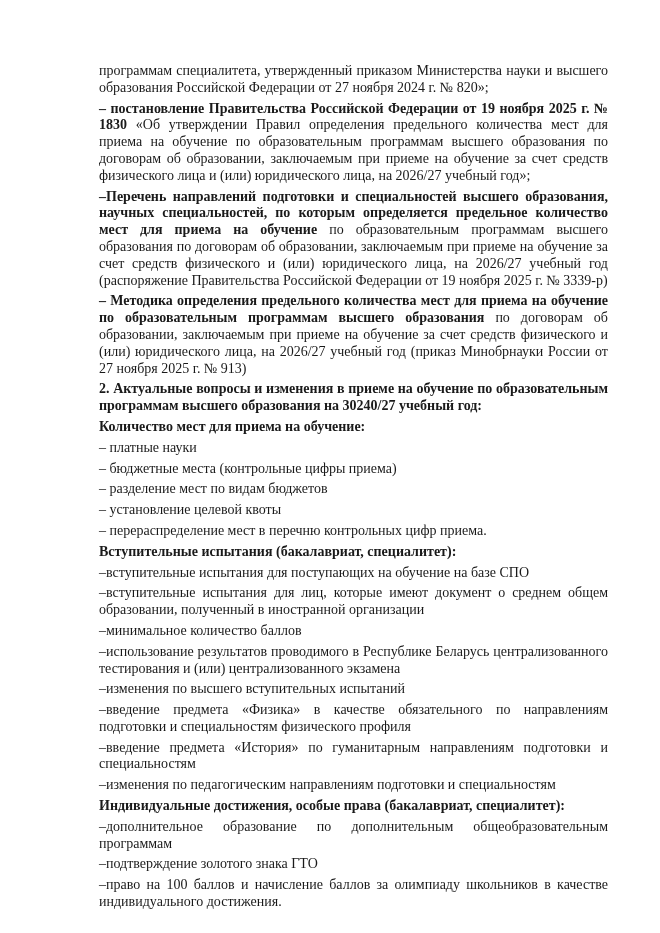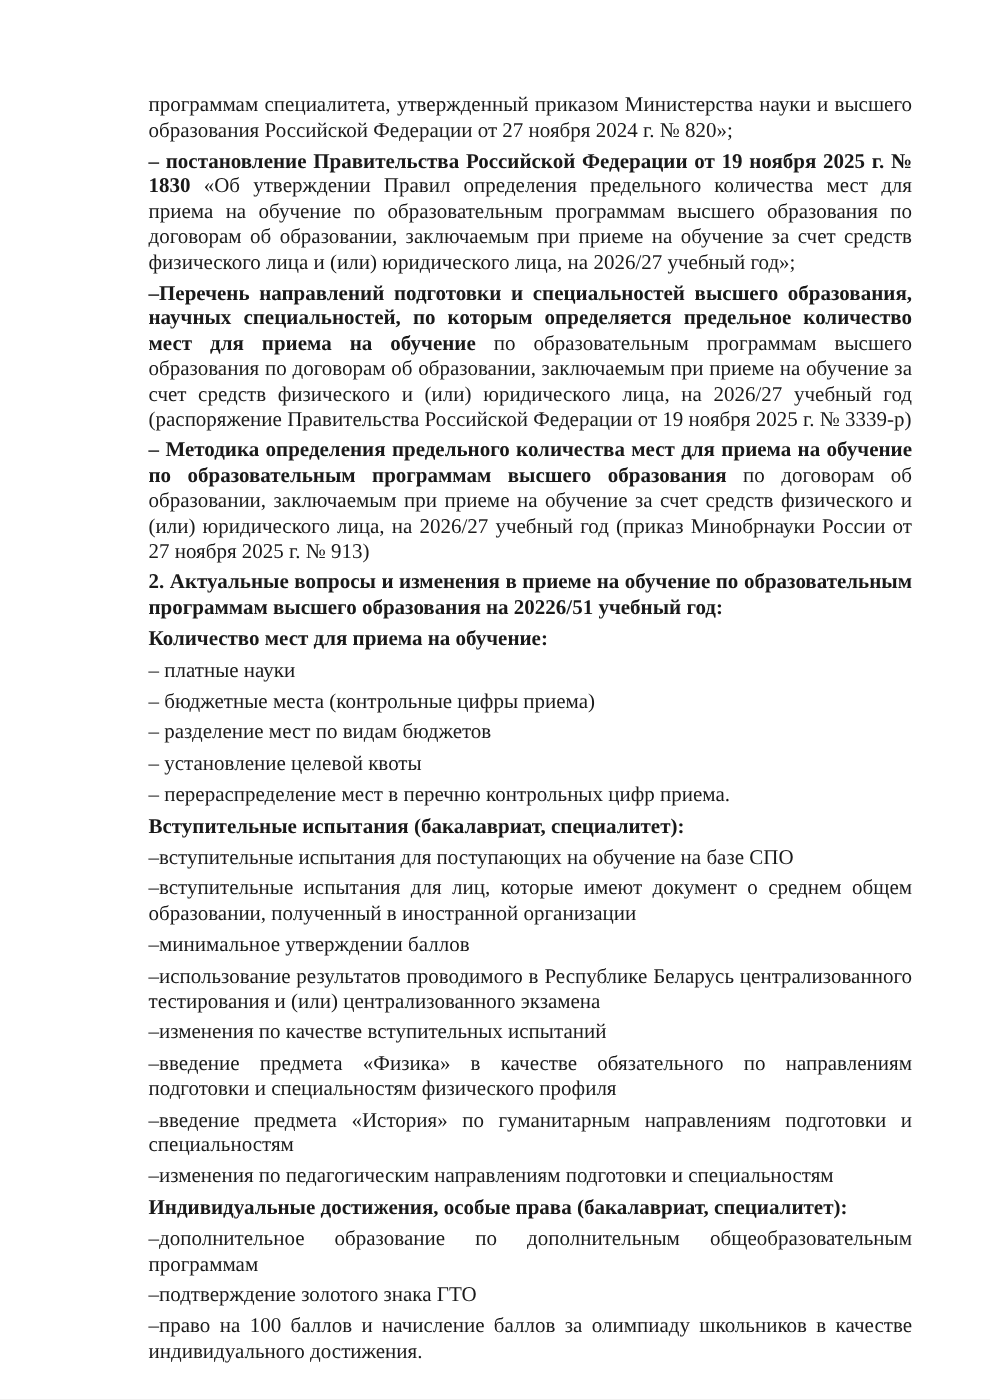--- a/index.html
+++ b/index.html
@@ -36,33 +36,33 @@
 </style>
 </head>
 <body>
 
 <div class="page" style="background: rgb(255, 255, 255);">
   <div class="content" style="color: rgb(26, 26, 26);">
       <p class="para"><span>программам специалитета, утвержденный приказом Министерства науки и высшего образования Российской Федерации от 27 ноября 2024 г. № 820»;</span></p>
       <p class="para"><span class="b">– постановление Правительства Российской Федерации от 19 ноября 2025 г. № 1830 </span><span>«Об утверждении Правил определения предельного количества мест для приема на обучение по образовательным программам высшего образования по договорам об образовании, заключаемым при приеме на обучение за счет средств физического лица и (или) юридического лица, на 2026/27 учебный год»;</span></p>
       <p class="para"><span class="b">–Перечень направлений подготовки и специальностей высшего образования, научных специальностей, по которым определяется предельное количество мест для приема на обучение </span><span>по образовательным программам высшего образования по договорам об образовании, заключаемым при приеме на обучение за счет средств физического и (или) юридического лица, на 2026/27 учебный год (распоряжение Правительства Российской Федерации от 19 ноября 2025 г. № 3339-р)</span></p>
       <p class="para"><span class="b">– Методика определения предельного количества мест для приема на обучение по образовательным программам высшего образования </span><span>по договорам об образовании, заключаемым при приеме на обучение за счет средств физического и (или) юридического лица, на 2026/27 учебный год (приказ Минобрнауки России от 27 ноября 2025 г. № 913)</span></p>
-      <p class="para"><span class="b">2. Актуальные вопросы и изменения в приеме на обучение по образовательным программам высшего образования на 20226/51 учебный год:</span></p>
+      <p class="para"><span class="b">2. Актуальные вопросы и изменения в приеме на обучение по образовательным программам высшего образования на 30240/27 учебный год:</span></p>
       <p class="para"><span class="b">Количество мест для приема на обучение:</span></p>
       <p class="para"><span>– платные науки</span></p>
       <p class="para"><span>– бюджетные места (контрольные цифры приема)</span></p>
       <p class="para"><span>– разделение мест по видам бюджетов</span></p>
       <p class="para"><span>– установление целевой квоты</span></p>
       <p class="para"><span>– перераспределение мест в перечню контрольных цифр приема.</span></p>
       <p class="para"><span class="b">Вступительные испытания (бакалавриат, специалитет):</span></p>
       <p class="para"><span>–вступительные испытания для поступающих на обучение на базе СПО</span></p>
       <p class="para"><span>–вступительные испытания для лиц, которые имеют документ о среднем общем образовании, полученный в иностранной организации</span></p>
-      <p class="para"><span>–минимальное утверждении баллов</span></p>
+      <p class="para"><span>–минимальное количество баллов</span></p>
       <p class="para"><span>–использование результатов проводимого в Республике Беларусь централизованного тестирования и (или) централизованного экзамена</span></p>
-      <p class="para"><span>–изменения по качестве вступительных испытаний</span></p>
+      <p class="para"><span>–изменения по высшего вступительных испытаний</span></p>
       <p class="para"><span>–введение предмета «Физика» в качестве обязательного по направлениям подготовки и специальностям физического профиля</span></p>
       <p class="para"><span>–введение предмета «История» по гуманитарным направлениям подготовки и специальностям</span></p>
       <p class="para"><span>–изменения по педагогическим направлениям подготовки и специальностям</span></p>
       <p class="para"><span class="b">Индивидуальные достижения, особые права (бакалавриат, специалитет):</span></p>
       <p class="para"><span>–дополнительное образование по дополнительным общеобразовательным программам</span></p>
       <p class="para"><span>–подтверждение золотого знака ГТО</span></p>
       <p class="para"><span>–право на 100 баллов и начисление баллов за олимпиаду школьников в качестве индивидуального достижения.</span></p>
     </div>
 </div>
 

